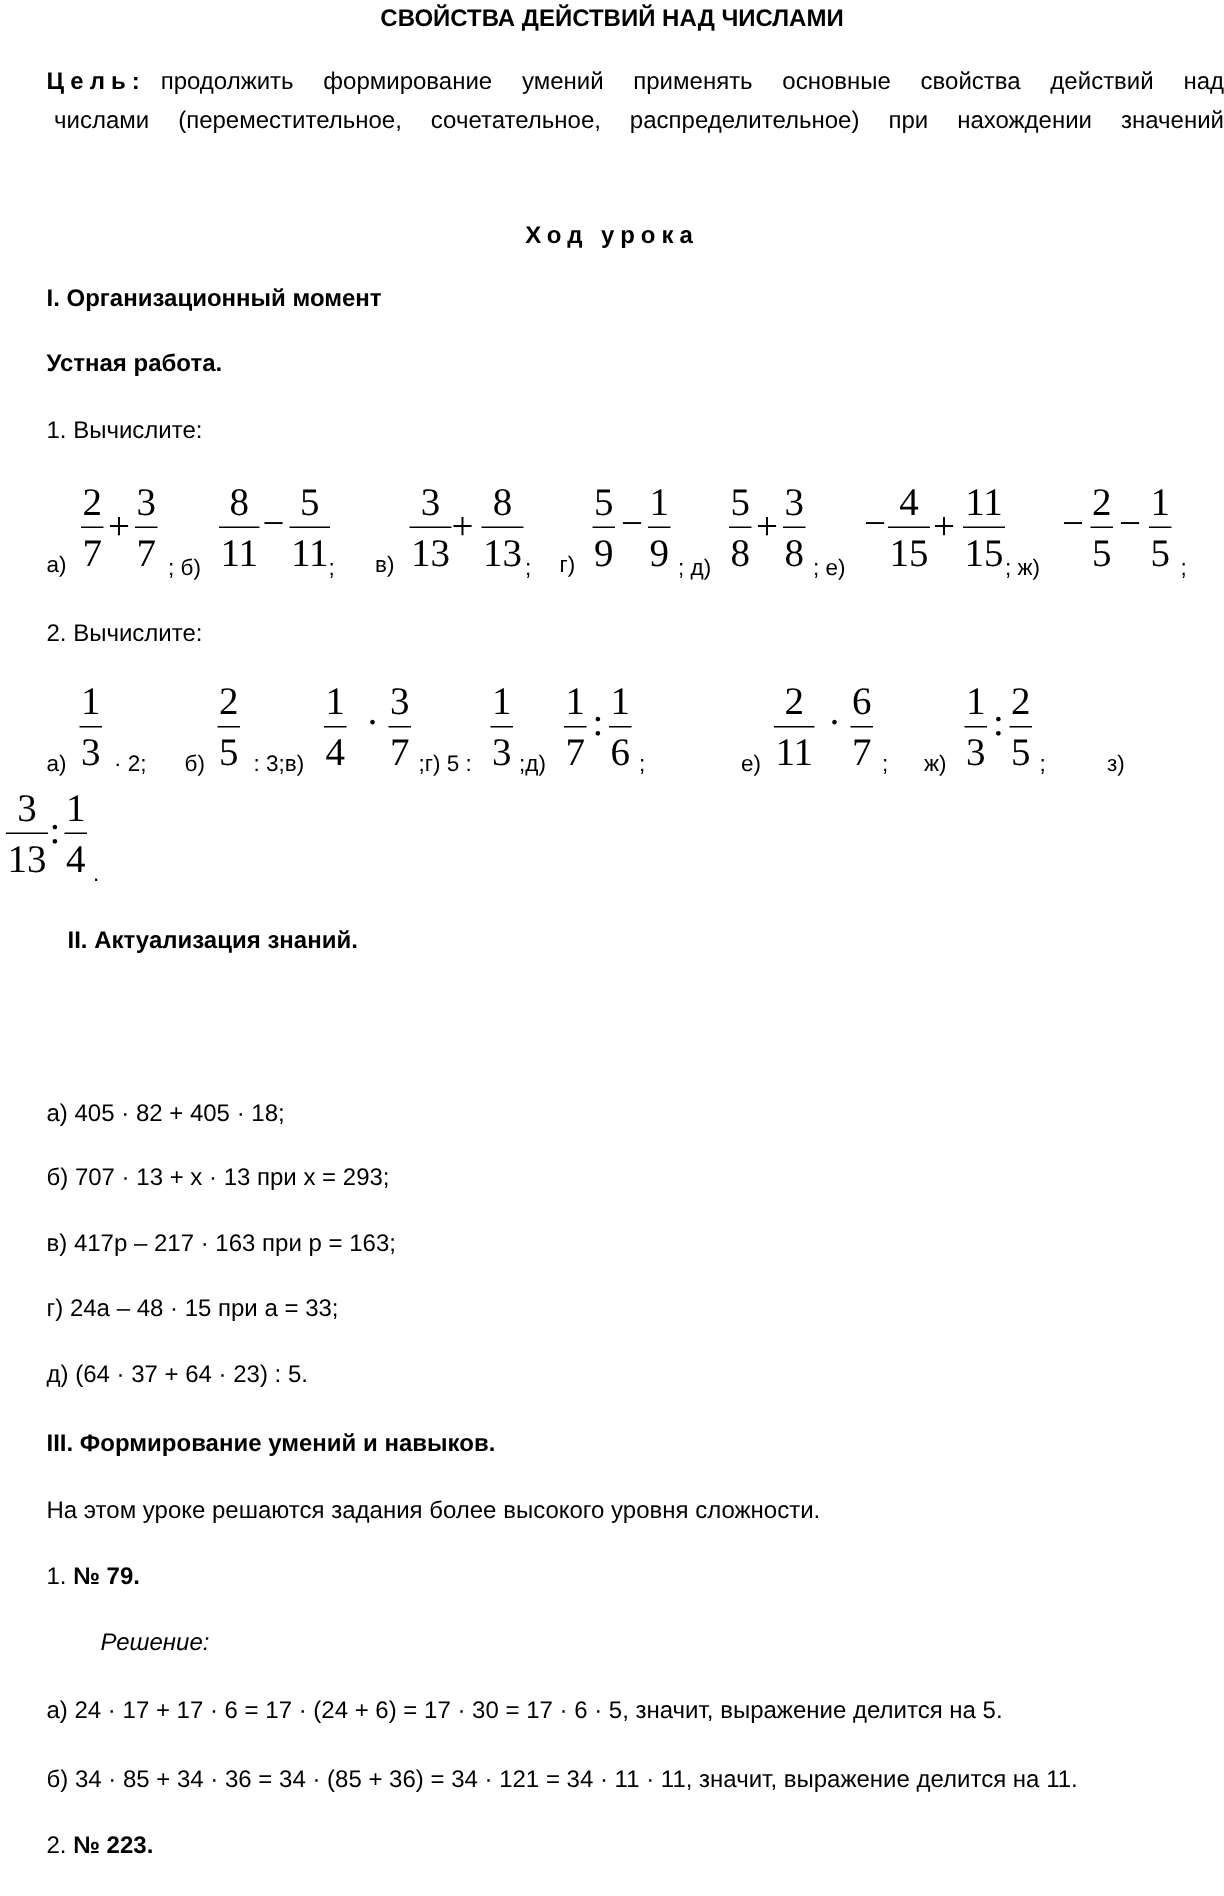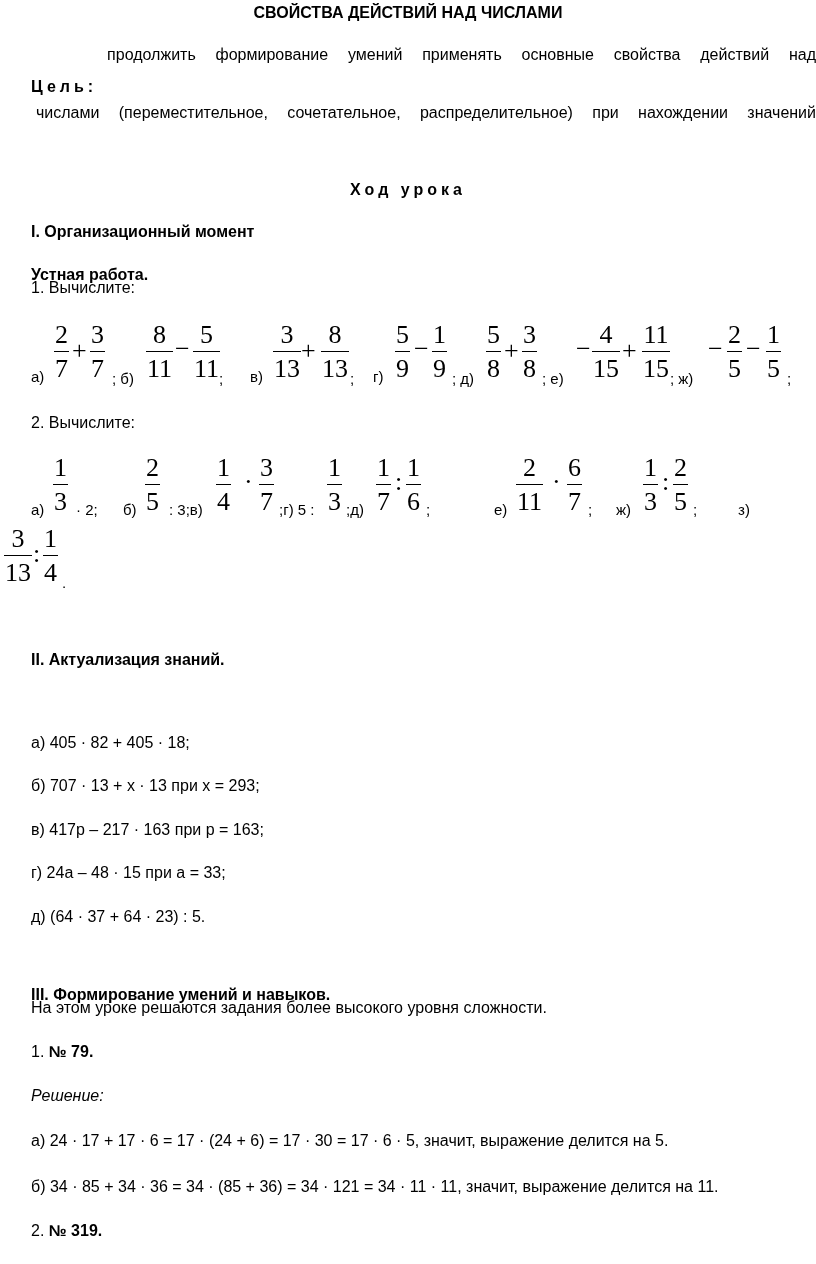--- a/index.html
+++ b/index.html
@@ -1,20 +1,20 @@
 <!DOCTYPE html>
 <html><head>
 <meta charset="utf-8">
 <style>
   html, body { margin:0; padding:0; background:#ffffff; }
   body { width:816px; height:1264px; position:relative; overflow:hidden; color:#000;
          font-family:"Liberation Sans", sans-serif; }
   .t { position:absolute; font-family:"Liberation Sans", sans-serif; font-size:16px; line-height:20px; white-space:nowrap; }
-  .b { font-weight:bold;margin-top:32px; }
-  .i { font-style:italic; }
+  .b { font-weight:bold; }
+  .i { font-style:italic;margin-left:36px; }
   .title { position:absolute; left:0; width:816px; top:4px; text-align:center; font-weight:bold; font-size:16px; }
   .para { position:absolute; left:0; width:816px; font-size:16px; line-height:26px; text-align:justify; text-align-last:left; }
   .spaced { letter-spacing:4px; }
   .frac { position:absolute; display:inline-flex; flex-direction:column; align-items:center;
           font-family:"Liberation Serif", serif; font-size:26px; line-height:28px; }
   .frac .num { padding:0 1px; }
   .frac .bar { width:100%; height:1px; background:#000; margin:2px 0 3px 0; }
   .op { position:absolute; font-family:"Liberation Serif", serif; font-size:26px; line-height:28px; }
   .small { position:absolute; font-family:"Liberation Sans", sans-serif; font-size:15px; line-height:18px; white-space:nowrap; }
 </style>
@@ -223,28 +223,28 @@
     </span>
   <span class="op" style="left:33px; top:540px;">:</span>
   <span class="frac" style="left:43px; top:525px;">
       <span class="num">1</span>
       <span class="bar"></span>
       <span class="num">4</span>
     </span>
   <span class="small" style="left:62px; top:574px;">.</span>
 </div>
 
-<div class="t b" style="left:31px; top:618px;">II. Актуализация знаний.</div>
+<div class="t b" style="left:45px; top:618px;">II. Актуализация знаний.</div>
 <div class="para" style="top:658px;">
 </div>
 <div class="t" style="left:31px; top:733px;">а) 405 · 82 + 405 · 18;</div>
 <div class="t" style="left:31px; top:776px;">б) 707 · 13 + x · 13 при x = 293;</div>
 <div class="t" style="left:31px; top:820px;">в) 417p – 217 · 163 при p = 163;</div>
 <div class="t" style="left:31px; top:863px;text-align:right;">г) 24a – 48 · 15 при a = 33;</div>
 <div class="t" style="left:31px; top:907px;">д) (64 · 37 + 64 · 23) : 5.</div>
 
 <div class="t b" style="left:31px; top:953px;">III. Формирование умений и навыков.</div>
 <div class="t" style="left:31px; top:998px;">На этом уроке решаются задания более высокого уровня сложности.</div>
 <div class="t" style="left:31px; top:1042px;"><span>1. </span><span class="b">№ 79.</span></div>
 <div class="t i" style="left:31px; top:1086px;">Решение:</div>
 <div class="t" style="left:31px; top:1131px;">а) 24 · 17 + 17 · 6 = 17 · (24 + 6) = 17 · 30 = 17 · 6 · 5, значит, выражение делится на 5.</div>
 <div class="t" style="left:31px; top:1177px;">б) 34 · 85 + 34 · 36 = 34 · (85 + 36) = 34 · 121 = 34 · 11 · 11, значит, выражение делится на 11.</div>
-<div class="t" style="left:31px; top:1221px;"><span>2. </span><span class="b">№ 319.</span></div>
+<div class="t" style="left:31px; top:1221px;"><span>2. </span><span class="b">№ 223.</span></div>
 
 </body></html>

